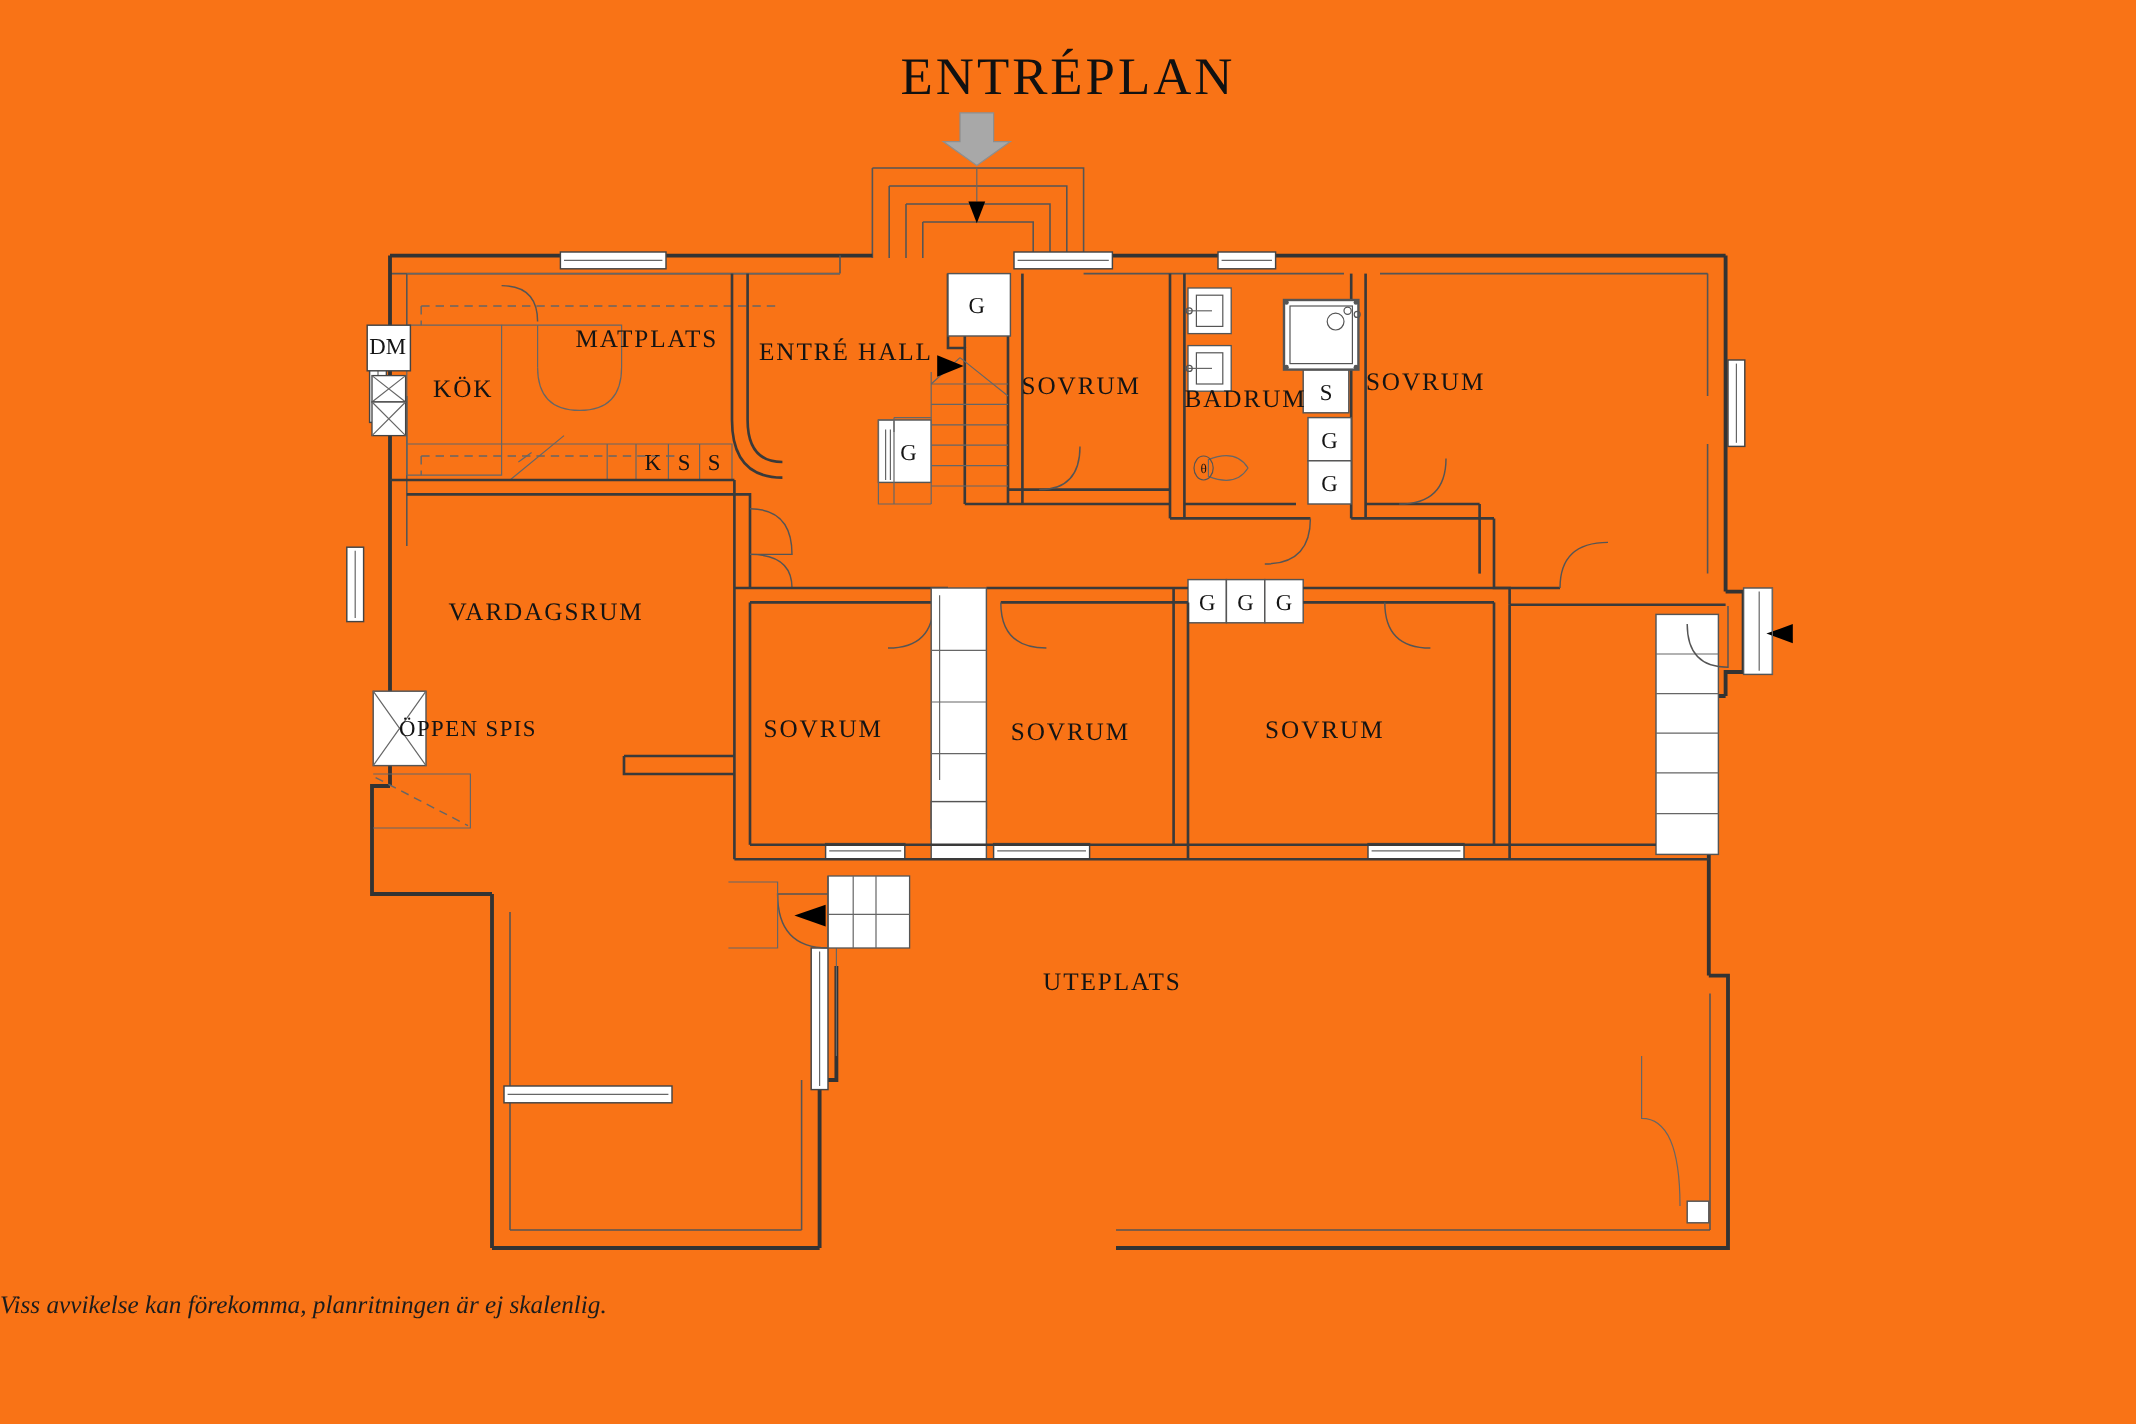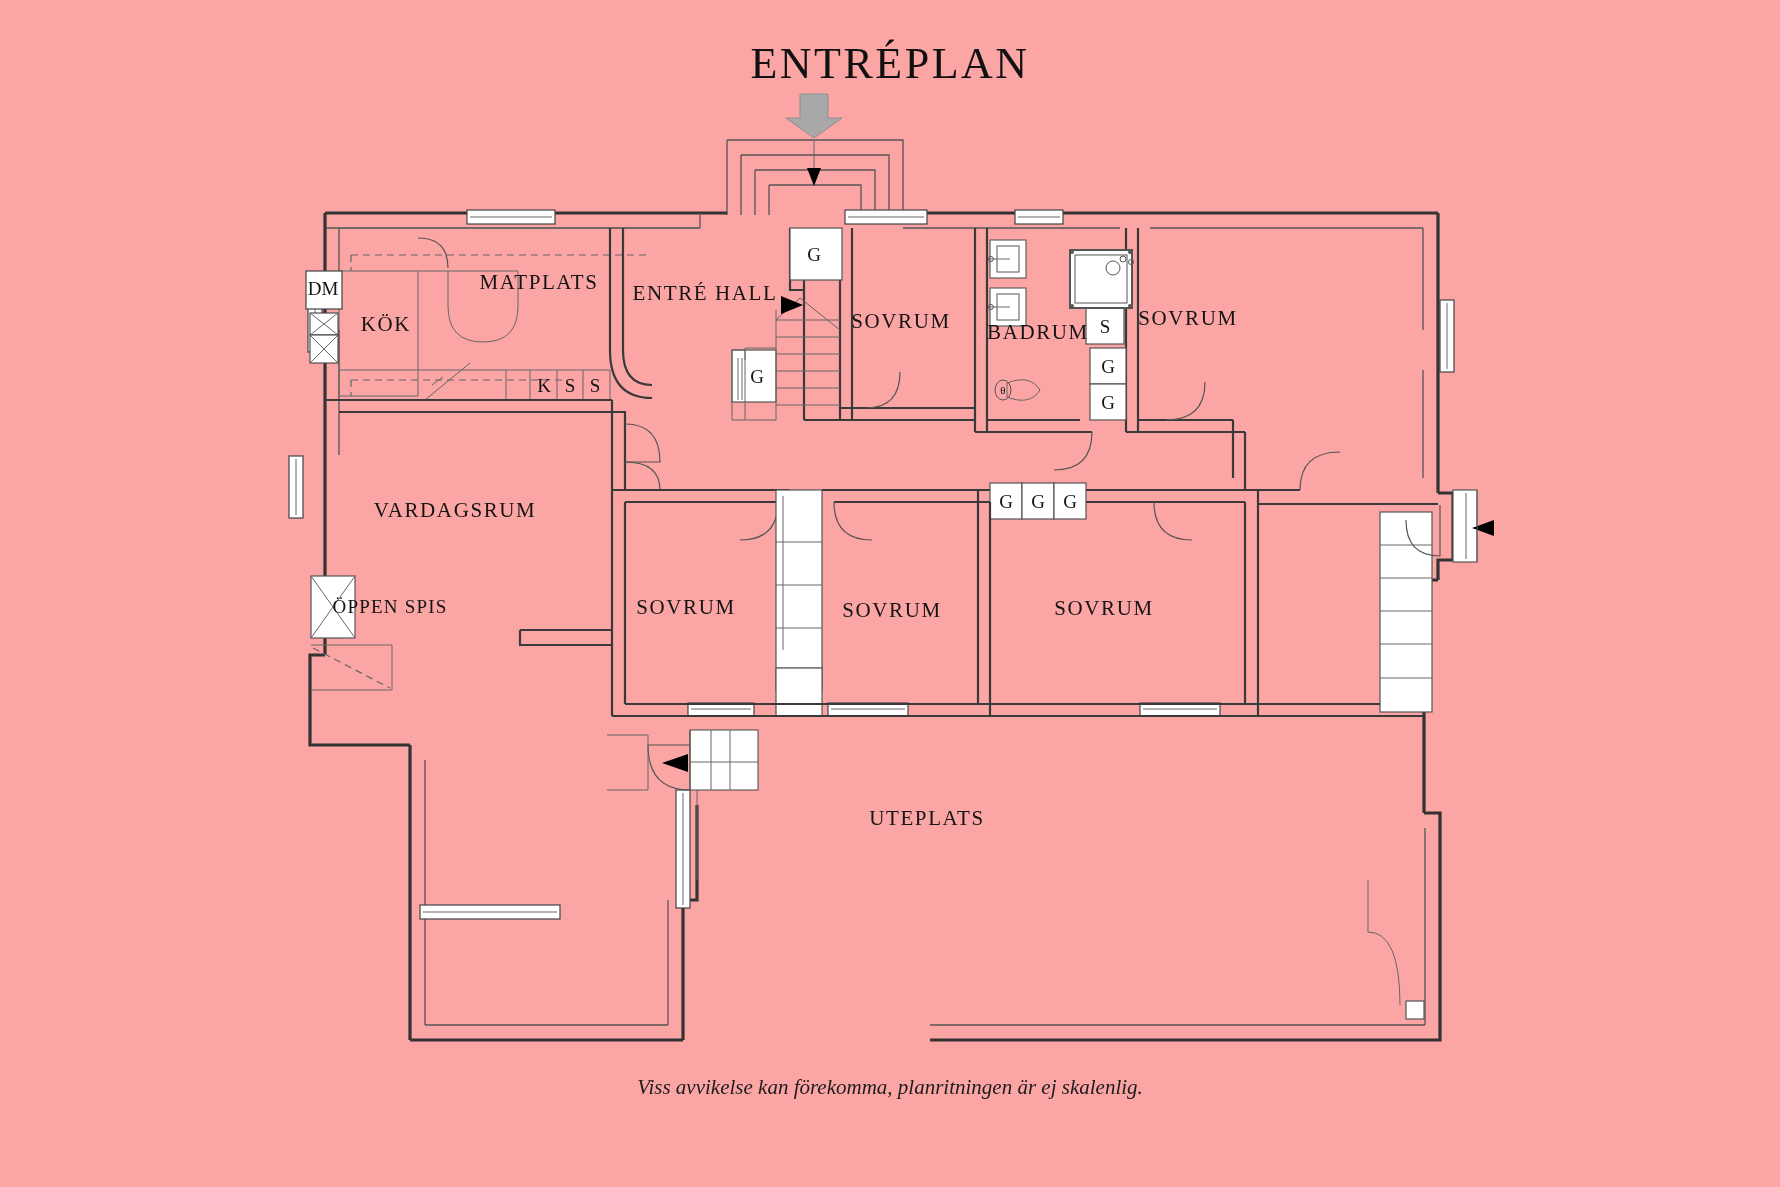--- a/index.html
+++ b/index.html
@@ -13,40 +13,39 @@
     position: relative;
     font-family: "Liberation Serif", "DejaVu Serif", serif;
     color: #1a1a1a;
     overflow: hidden;
   }
   #page {
     position: absolute;
     left: 0; top: 0;
     width: 1780px;
     height: 1187px;
-    background: #fca5a5;
+    background: #f97316;
   }
   #plan-title {
     position: absolute;
     left: 0;
     top: 38px;
     width: 1780px;
     text-align: center;
     font-size: 44px;
     letter-spacing: 2.5px;
     font-family: "Liberation Serif", "DejaVu Serif", serif;
     color: #111;
     font-weight: 400;
   }
   #plan-caption {
     position: absolute;
     left: 0;
     top: 1075px;
     width: 1780px;
-    text-align: center;
     font-size: 21px;
     font-style: italic;
     font-family: "Liberation Serif", "DejaVu Serif", serif;
     color: #1c1c1c;
   }
   #floorplan-svg {
     position: absolute;
     left: 0;
     top: 0;
   }

